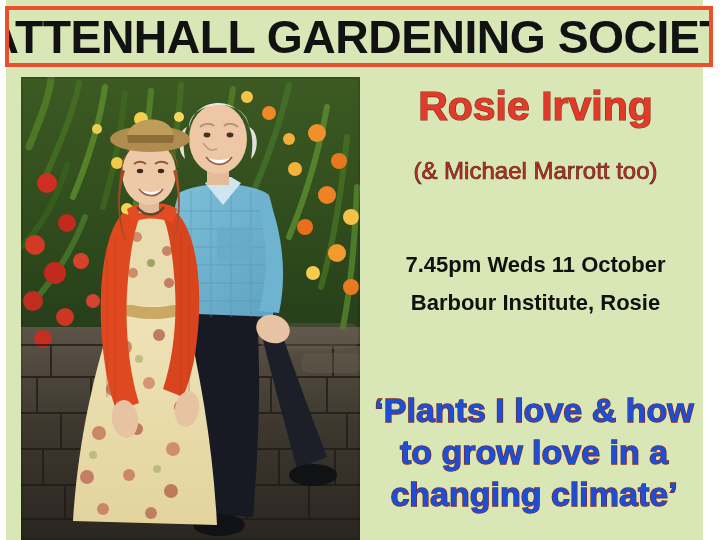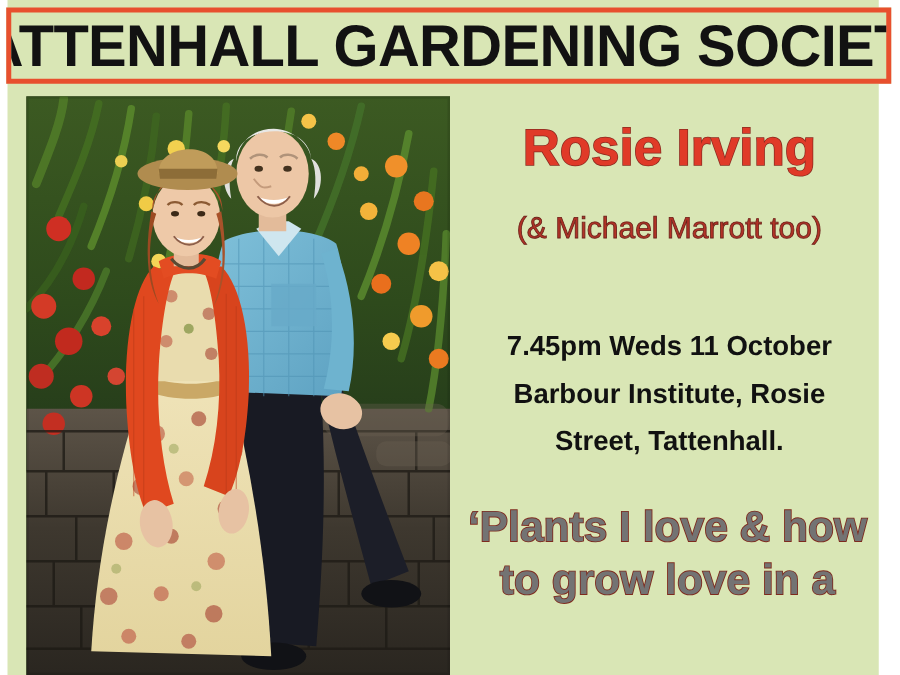--- a/index.html
+++ b/index.html
@@ -67,21 +67,21 @@
     height: 463px;
     overflow: hidden;
     background: #3a4a24;
   }
   .photo svg { display: block; }
 
   
   .text-col {
     position: absolute;
     left: 368px;
-    top: 72px;
+    top: 60px;
     width: 335px;
     height: 463px;
     text-align: center;
   }
 
   .speaker-name {
     position: absolute;
     left: 0;
     top: 24px;
     width: 100%;
@@ -124,21 +124,21 @@
     white-space: nowrap;
   }
 
   .talk-title {
     position: absolute;
     left: -4px;
     top: 329px;
     width: 340px;
     font-family: "Liberation Sans", sans-serif;
     font-weight: bold;
-    color: #737373;
+    color: #1d4ed8;
     -webkit-text-stroke: 1.4px #7e2a1e;
     paint-order: stroke fill;
   }
   .talk-title .line {
     font-size: 34px;
     line-height: 42px;
     white-space: nowrap;
   }
 </style>
 </head>
@@ -373,22 +373,22 @@
 
   <div class="text-col">
 
     <div class="speaker-name">Rosie Irving</div>
 
     <div class="speaker-sub">(&amp; Michael Marrott too)</div>
 
     <div class="details">
       <div class="line">7.45pm Weds 11 October</div>
       <div class="line">Barbour Institute, Rosie</div>
-      <div class="line">Street, Tattenhall.</div>
     </div>
 
     <div class="talk-title">
       <div class="line">‘Plants I love &amp; how</div>
       <div class="line">to grow love in a</div>
+      <div class="line">changing climate’</div>
     </div>
 
   </div>
 </div>
 
 </body></html>

